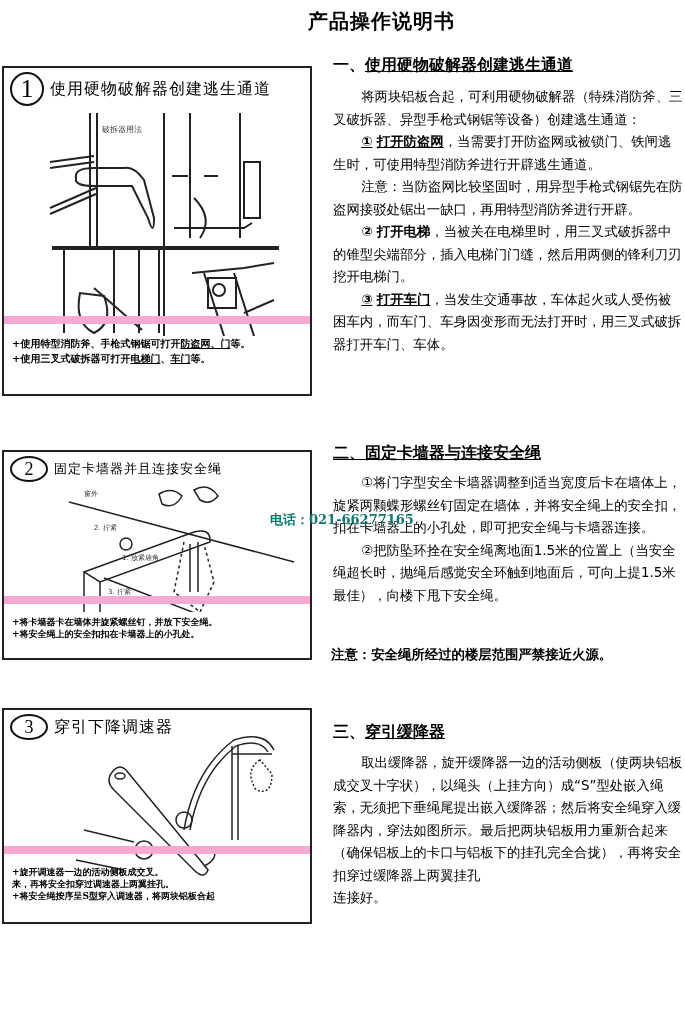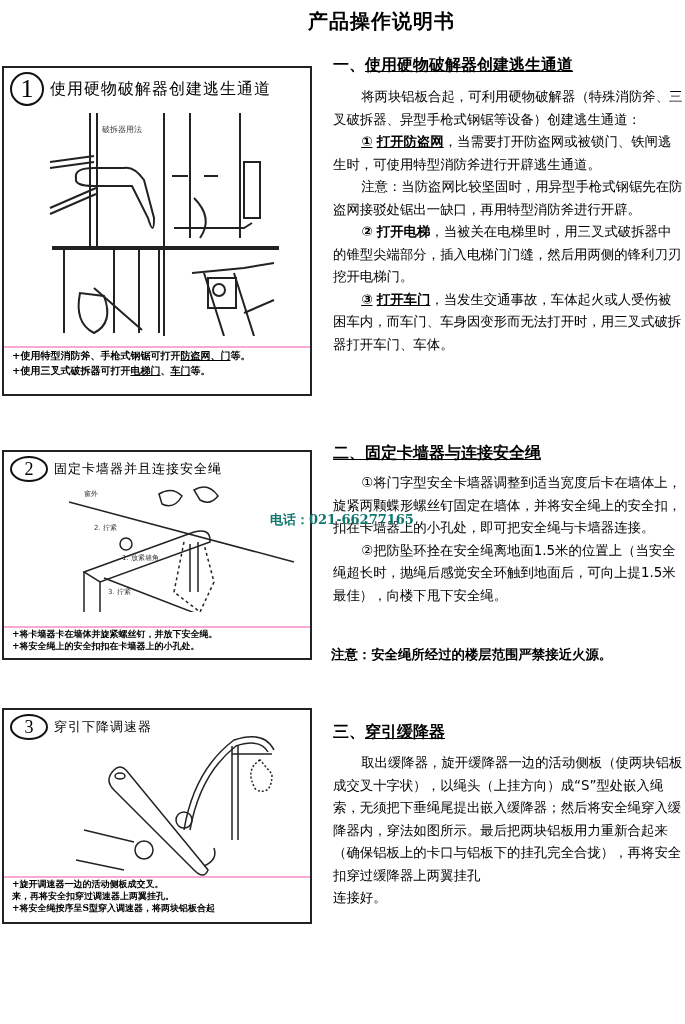--- a/index.html
+++ b/index.html
@@ -5,21 +5,21 @@
   html, body { margin:0; padding:0; background:#ffffff; }
   body { width:685px; height:1024px; position:relative; overflow:hidden;
          font-family:"DejaVu Sans", sans-serif; color:#000; }
   .title { position:absolute; left:308px; top:8px; font-size:20px; font-weight:bold; letter-spacing:1px; }
   .panel { position:absolute; left:2px; width:310px; border:2px solid #222; background:#fff; box-sizing:border-box; }
   .panel .head { position:absolute; left:6px; top:4px; display:flex; align-items:center; }
   .num { display:inline-flex; align-items:center; justify-content:center; border:2px solid #111; border-radius:50%;
          font-family:"Liberation Serif", serif; font-weight:normal; }
   .panel .htext { font-size:15px; margin-left:6px; letter-spacing:1px; }
   .panel svg { position:absolute; left:0; top:0; }
-  .caption { position:absolute; left:0; right:0; bottom:0; border-top:2px solid #f9a8d4; padding:0 8px;
+  .caption { position:absolute; left:0; right:0; bottom:0; border-top:8px solid #f9a8d4; padding:12px 8px;
              font-size:10px; line-height:15px; font-family:"DejaVu Serif", serif; font-weight:bold; }
   .caption u { text-decoration:underline; }
   .sec-h { position:absolute; left:333px; font-size:16px; font-weight:bold; }
   .sec-h .u { text-decoration:underline; }
   .txt { position:absolute; left:333px; width:350px; font-size:13.4px; line-height:22.5px; }
   .txt p { margin:0; }
   .ind { text-indent:2.1em; }
   .b { font-weight:bold; }
   .bu { font-weight:bold; text-decoration:underline; }
   .warn { position:absolute; left:331px; top:646px; font-size:13.4px; font-weight:bold; }
@@ -104,21 +104,21 @@
       <path d="M228 36 L228 130 M234 36 L234 130 M228 44 L268 44"></path>
       <path d="M256 50 Q240 60 252 80 Q268 86 268 64 Z" stroke-dasharray="2 2"></path>
       <circle cx="180" cy="110" r="8"></circle>
       <circle cx="140" cy="140" r="9"></circle>
       <path d="M80 120 L130 132 M72 150 L120 160"></path>
       <path d="M200 156 Q214 150 210 138"></path>
     </g>
   </svg>
   <div class="head">
     <span class="num" style="width:34px;height:22px;font-size:18px;">3</span>
-    <span class="htext" style="font-size:13px;text-align:center;">穿引下降调速器</span>
+    <span class="htext" style="font-size:16px;text-align:center;">穿引下降调速器</span>
   </div>
   <div class="caption" style="height:44px;font-size:9px;line-height:12px;">
     <div>+旋开调速器一边的活动侧板成交叉。</div>
     <div>来，再将安全扣穿过调速器上两翼挂孔。</div>
     <div>+将安全绳按序呈S型穿入调速器，将两块铝板合起</div>
   </div>
 </div>
 
 <div class="sec-h" style="top:55px;">
   <span>一、</span><span class="u">使用硬物破解器创建逃生通道</span>

